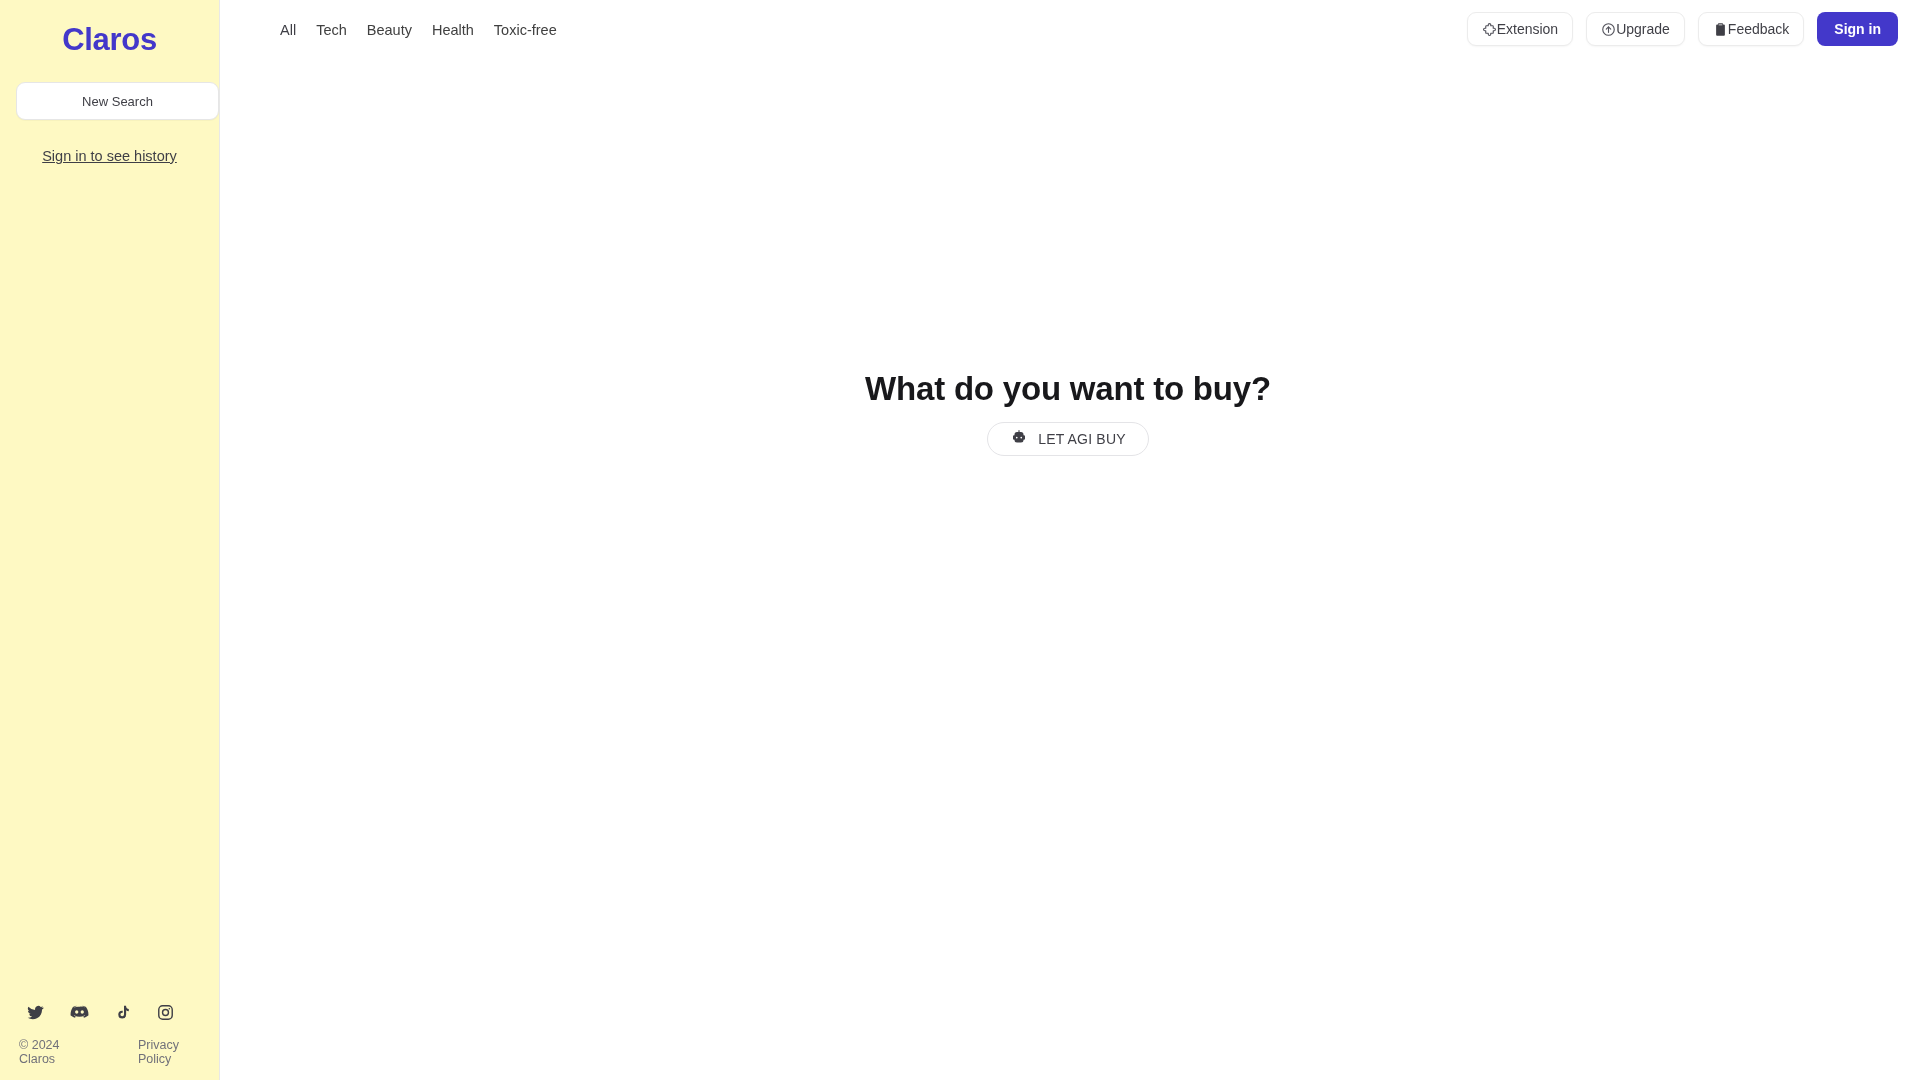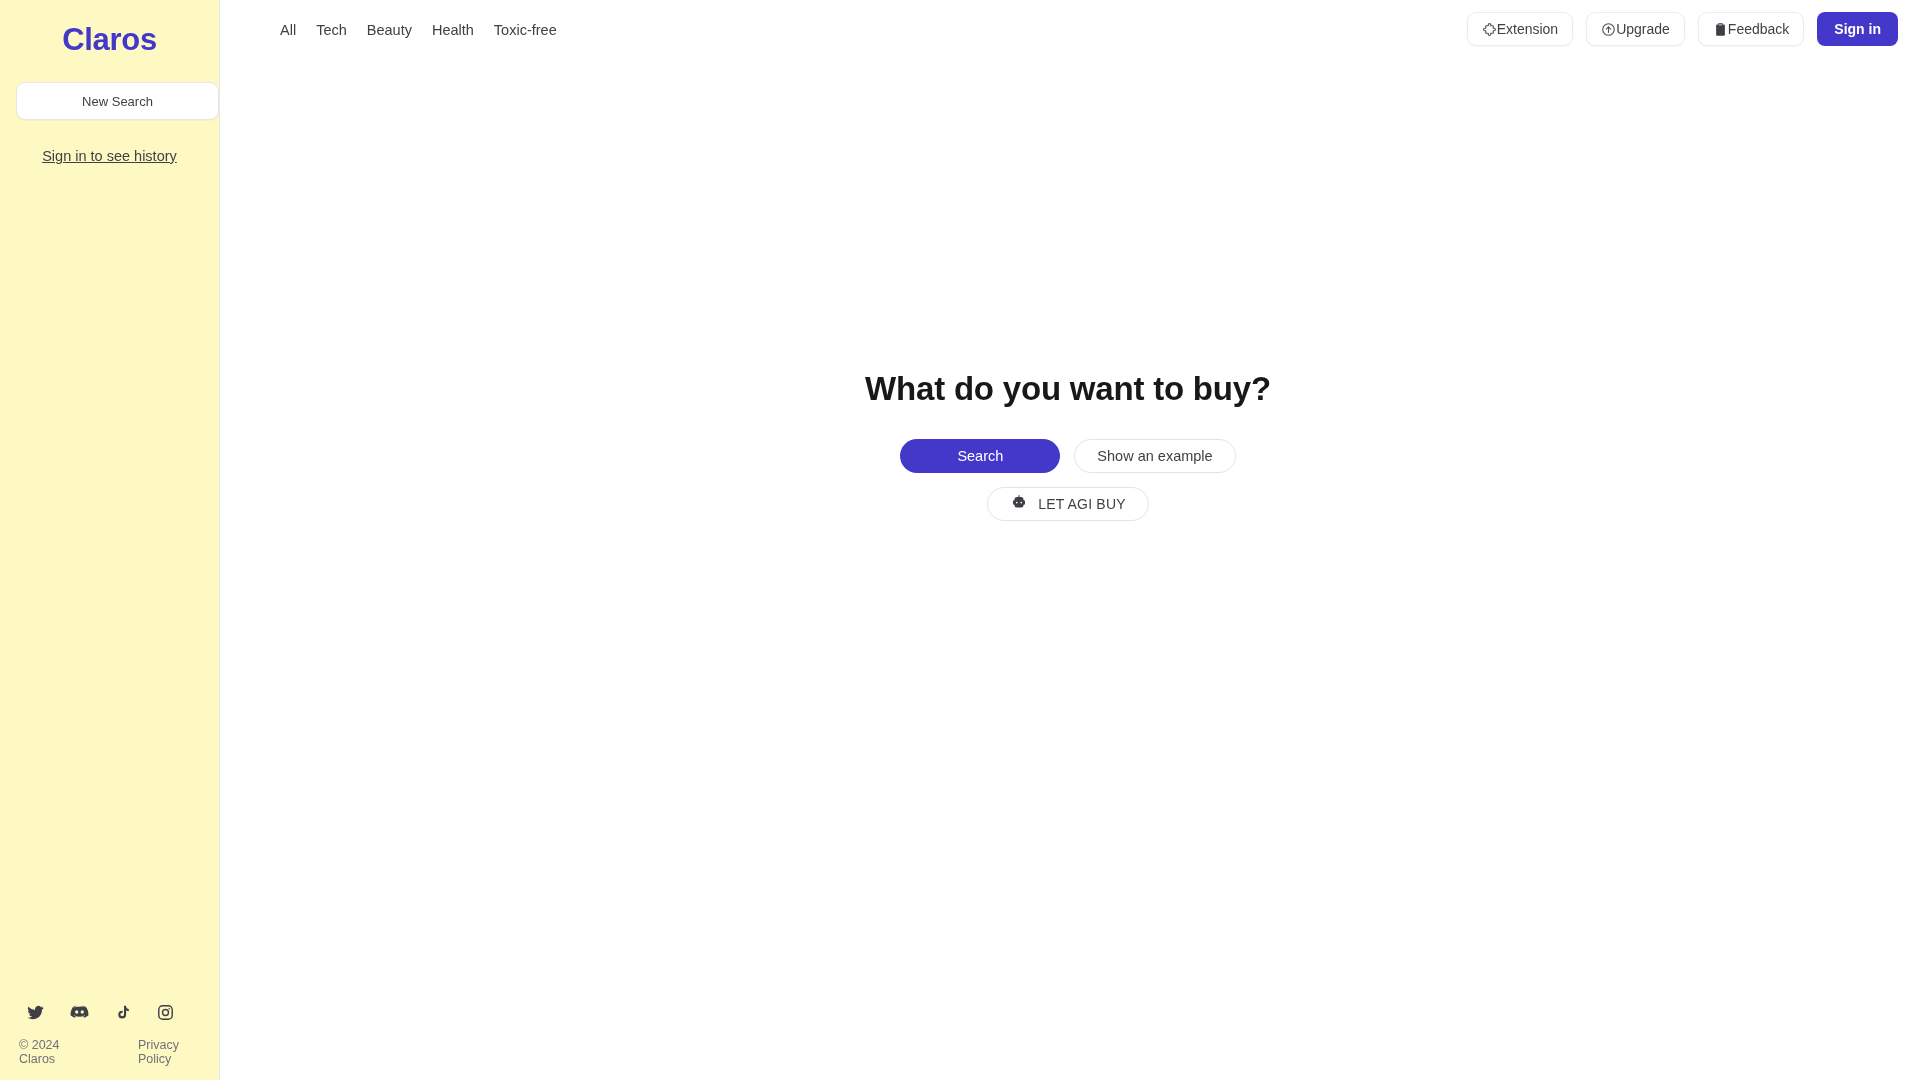--- a/index.html
+++ b/index.html
@@ -317,24 +317,20 @@
 
         <button class="signin-btn">Sign in</button>
       </div>
     </div>
 
     <section id="hero">
 
       <h1 class="hero-title">What do you want to buy?</h1>
 
 
-      <div class="cta-row">
-        <button class="primary-cta">Search</button>
-        <button class="secondary-cta">Show an example</button>
-      </div>
 
       <button class="agi-btn">
         <span>
           <svg width="18" height="18" viewBox="0 0 24 24" fill="#3f3f46">
             <path d="M11.25 2.2a.75.75 0 0 1 1.5 0V4h1.9A3.35 3.35 0 0 1 18 7.35v.9h.6A1.4 1.4 0 0 1 20 9.65v3.2a1.4 1.4 0 0 1-1.4 1.4H18v.4A3.35 3.35 0 0 1 14.65 18h-5.3A3.35 3.35 0 0 1 6 14.65v-.4h-.6A1.4 1.4 0 0 1 4 12.85v-3.2a1.4 1.4 0 0 1 1.4-1.4H6v-.9A3.35 3.35 0 0 1 9.35 4h1.9V2.2zM9 10.2a1.15 1.15 0 1 0 0 2.3 1.15 1.15 0 0 0 0-2.3zm6 0a1.15 1.15 0 1 0 0 2.3 1.15 1.15 0 0 0 0-2.3zm-4.4 3.9h2.8a.6.6 0 0 1 0 1.2h-2.8a.6.6 0 0 1 0-1.2z"></path>
           </svg>
         </span>
         <span>LET AGI BUY</span>
       </button>
 

